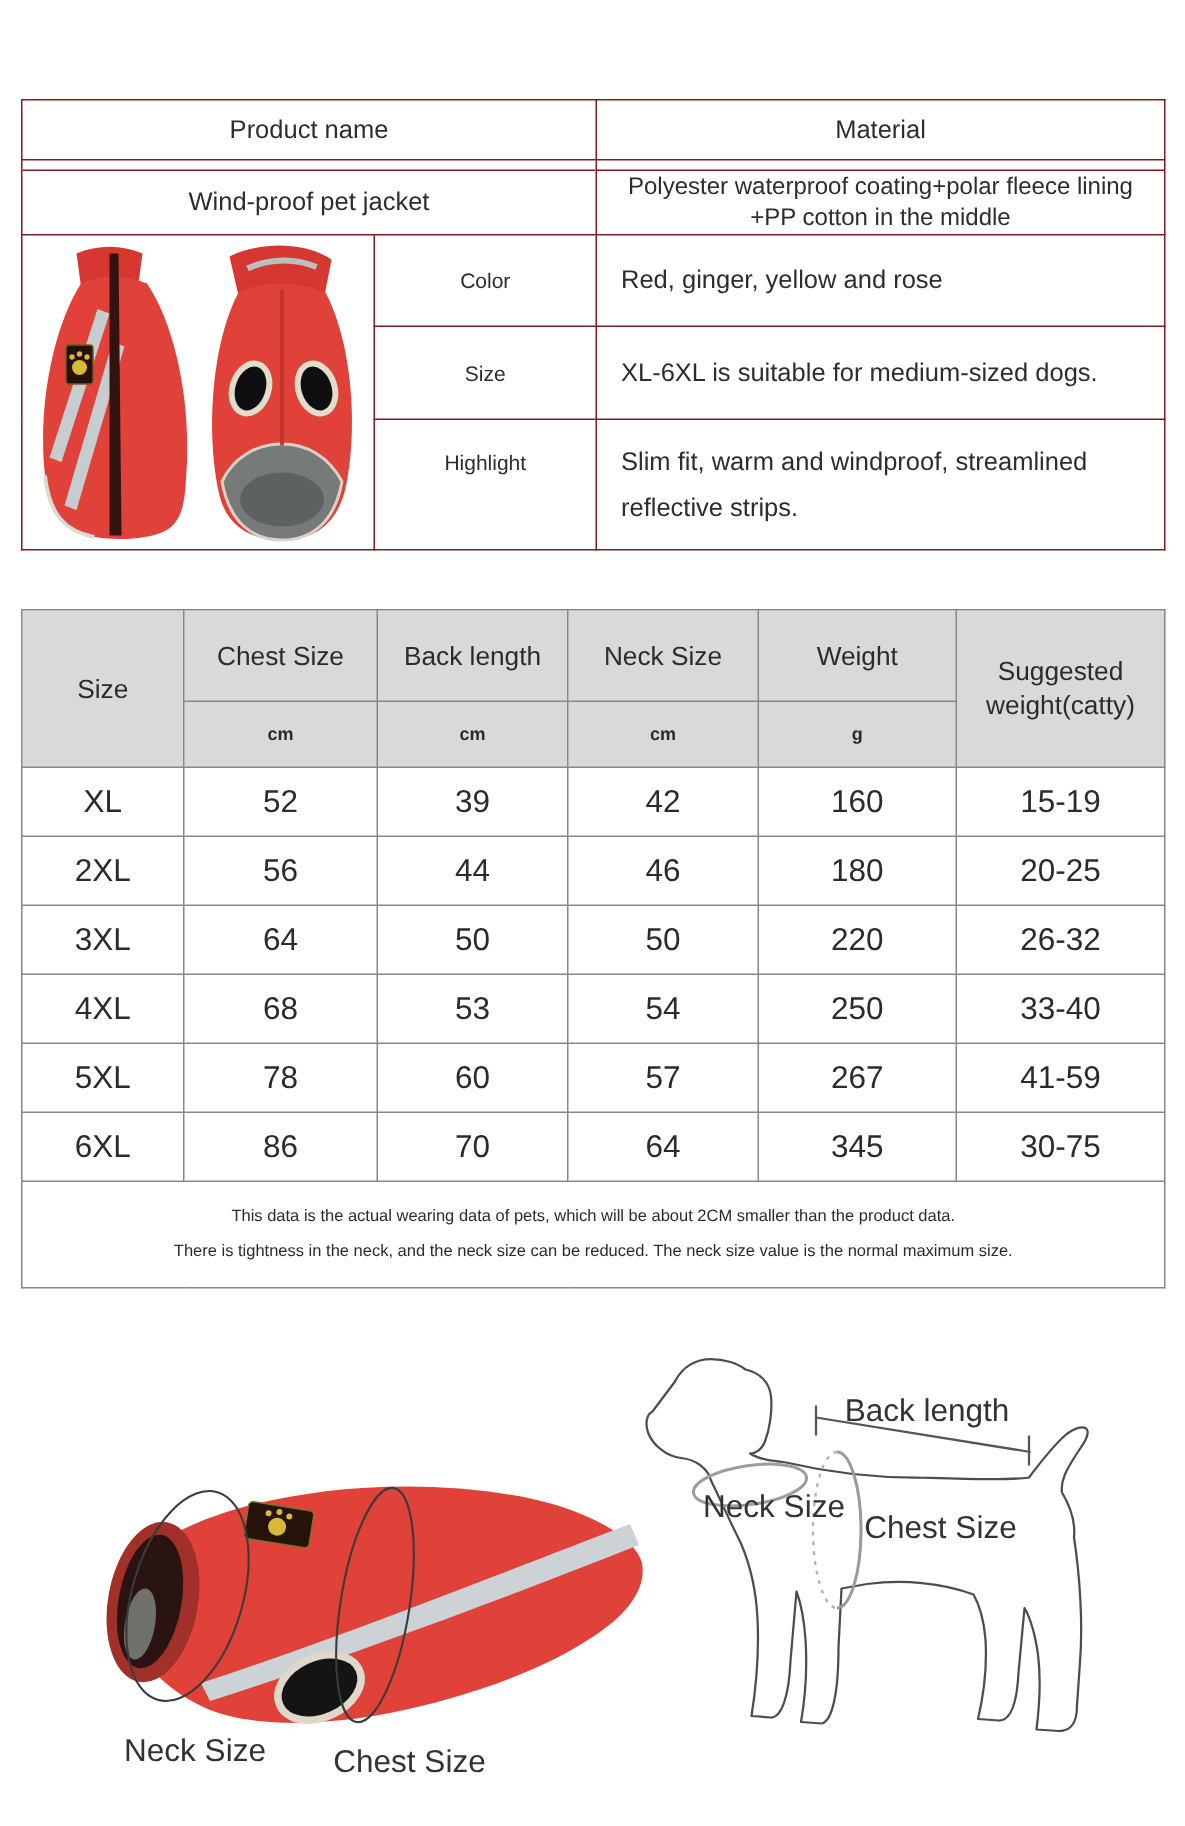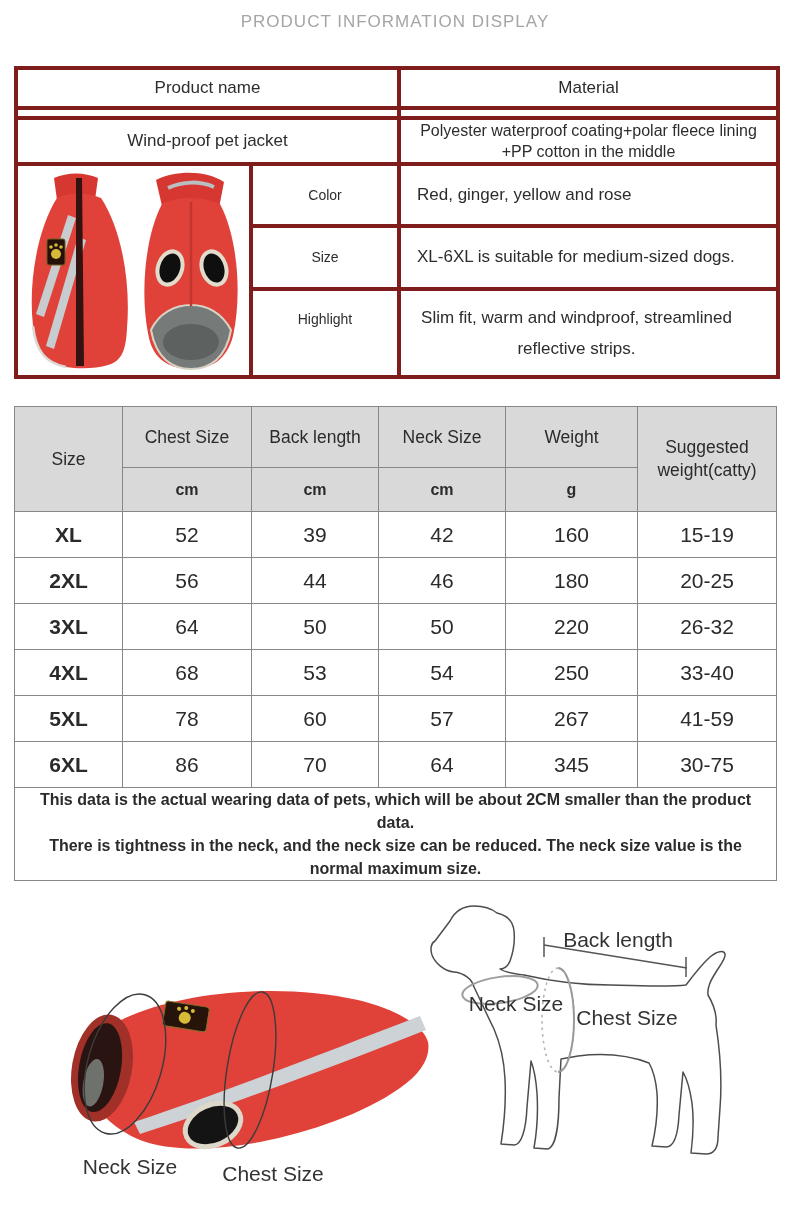--- a/index.html
+++ b/index.html
@@ -3,54 +3,53 @@
 <meta charset="utf-8">
 <style>
   html,body{margin:0;padding:0;background:#ffffff;}
   .page{position:relative;width:790px;height:1217px;background:#ffffff;overflow:hidden;
         font-family:"Liberation Sans",sans-serif;color:#2d2d2d;}
   .page-title{position:absolute;top:12px;left:0;width:790px;text-align:center;
         font-size:17px;letter-spacing:1px;color:#a5a5a5;font-weight:400;}
   table{border-collapse:collapse;table-layout:fixed;}
   
   .ptable{position:absolute;left:14px;top:66px;width:762px;}
-  .ptable th,.ptable td{border:4px solid #7f1d1d;font-weight:400;font-size:17px;
+  .ptable th,.ptable td{border:1px solid #7f1d1d;font-weight:400;font-size:17px;
         text-align:center;vertical-align:middle;padding:0;color:#2d2d2d;}
   .ptable tr.spacer td{border-top:0;border-bottom:0;height:6px;}
   .ptable .hrow{height:40px;}
   .ptable .nrow{height:41px;}
   .ptable .mat{font-size:16px;line-height:21px;padding:0 6px;}
   .ptable .val{text-align:left;padding-left:16px;padding-right:14px;font-size:17px;}
-  .ptable .val2{line-height:31px;text-align:center;}
+  .ptable .val2{line-height:31px;}
   .ptable .lab{font-size:14px;}
   .ptable .labtop{vertical-align:top;padding-top:20px;}
   .ptable .imgcell{padding:0;}
   
   .stable{position:absolute;left:14px;top:406px;width:762px;}
   .stable th,.stable td{border:1px solid #878787;text-align:center;vertical-align:middle;
         padding:0;color:#2b2b2b;}
   .stable thead th{background:#d9d9d9;font-weight:400;font-size:17.5px;line-height:23px;}
-  .stable thead .unit{font-weight:700;font-size:16px;margin-left:12px;}
+  .stable thead .unit{font-weight:700;font-size:12px;margin-left:12px;}
   .stable thead tr.h1{height:61px;}
   .stable thead tr.h2{height:44px;}
   .stable tbody tr.drow{height:46px;}
   .stable tbody td{font-size:21px;}
-  .stable tbody td.szl{font-weight:700;margin-top:35px;}
-  .stable tr.note td{height:70px;font-size:16px;line-height:23px;font-weight:700;
+  .stable tbody td.szl{font-weight:400;margin-top:35px;}
+  .stable tr.note td{height:70px;font-size:11px;line-height:23px;font-weight:400;
         padding:0 8px;}
   
   .svg-abs{position:absolute;}
   .mlabel{font-size:21px;fill:#333333;font-family:"Liberation Sans",sans-serif;}
 </style>
 </head>
 <body>
 
 <div class="page">
 
-  <div class="page-title">PRODUCT INFORMATION DISPLAY</div>
 
   <table class="ptable">
     <colgroup>
         <col style="width:235px">
         <col style="width:148px">
         <col style="width:379px">
       </colgroup>
     <tbody>
         <tr class="hrow">
       <th colspan="2">Product name</th>

